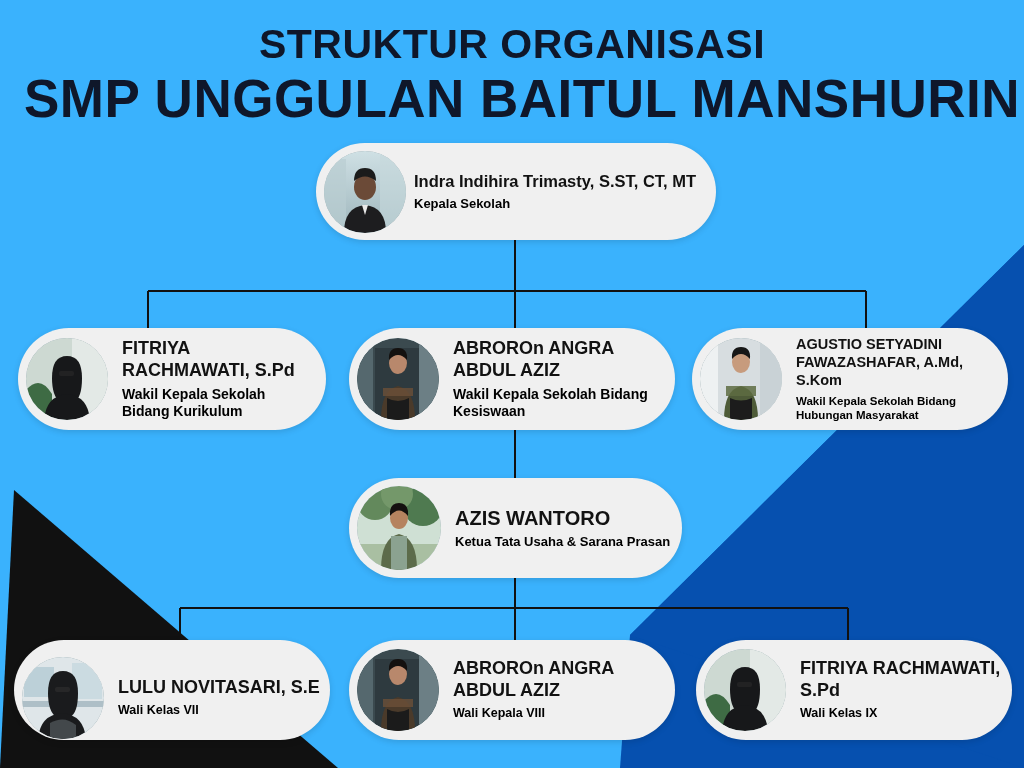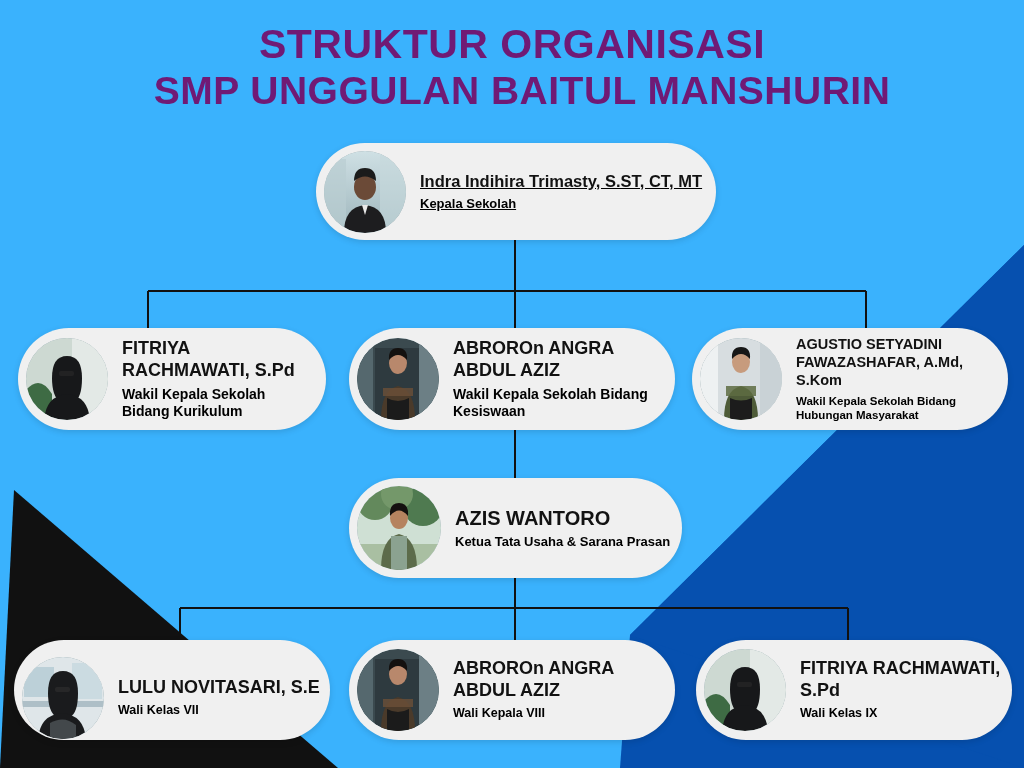--- a/index.html
+++ b/index.html
@@ -26,28 +26,28 @@
     top:0; left:0; width:1024px; height:768px;
     pointer-events:none;
   }
 
   
   #title-block {
     position:absolute; top:20px; left:0; width:1024px;
     text-align:center;
   }
   .title-line {
-    color:#701a75;
+    color:#0f172a;
     font-weight:bold;
     letter-spacing:0.5px;
     line-height:1.18;
     font-size:41px;
     white-space:nowrap;
   }
-  .title-line.l2 { font-size:39px;margin-left:20px; }
+  .title-line.l2 { font-size:53px;margin-left:20px; }
 
   
   #connectors { position:absolute; top:0; left:0; width:1024px; height:768px; }
 
   
   .card {
     position:absolute;
     background:#F0F0F0;
     border-radius:999px;
     display:flex;
@@ -78,21 +78,21 @@
     font-weight:bold;
     line-height:1.22;
   }
 
   
   #card-kepala-sekolah {
     left:316px; top:143px; width:400px; height:97px;
     padding:0 10px 0 8px;
   }
   #card-kepala-sekolah .card-photo { width:82px; height:82px; }
-  #card-kepala-sekolah .card-text { margin-left:14px;text-decoration:underline; }
+  #card-kepala-sekolah .card-text { margin-left:8px; }
   #card-kepala-sekolah .card-name { font-size:16.5px; }
   #card-kepala-sekolah .card-role { font-size:13px; margin-top:5px; }
 
   
   .row2 { top:328px; height:102px; }
   #card-wakasek-kurikulum { left:18px; width:308px; padding:0 10px 0 8px; }
   #card-wakasek-kesiswaan { left:349px; width:326px; padding:0 10px 0 8px; }
   #card-wakasek-humas     { left:692px; width:316px; padding:0 10px 0 8px; }
   .row2 .card-photo { width:82px; height:82px; }
   .row2 .card-text { margin-left:14px; }

